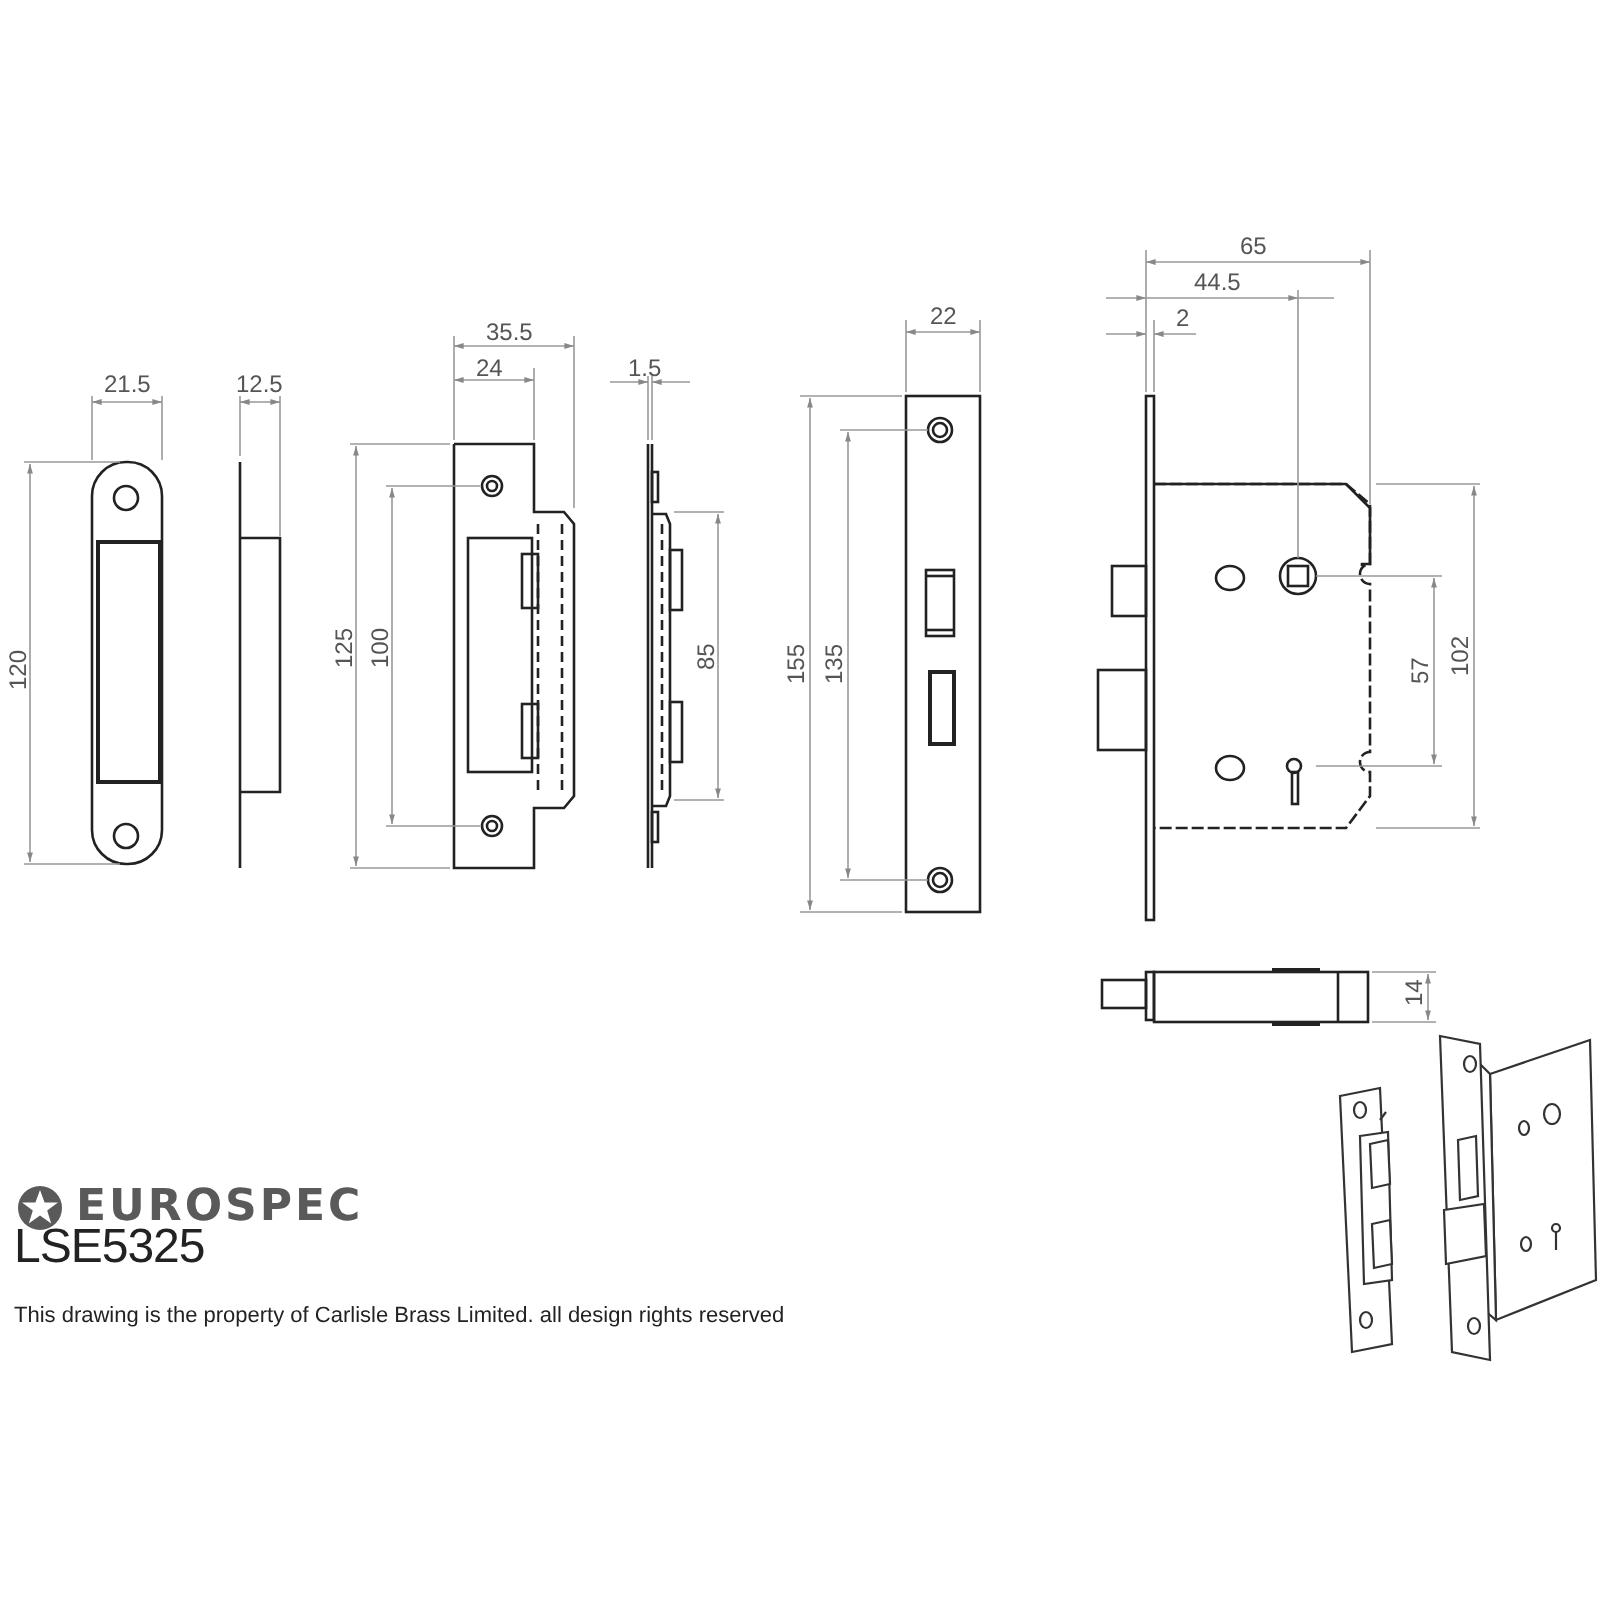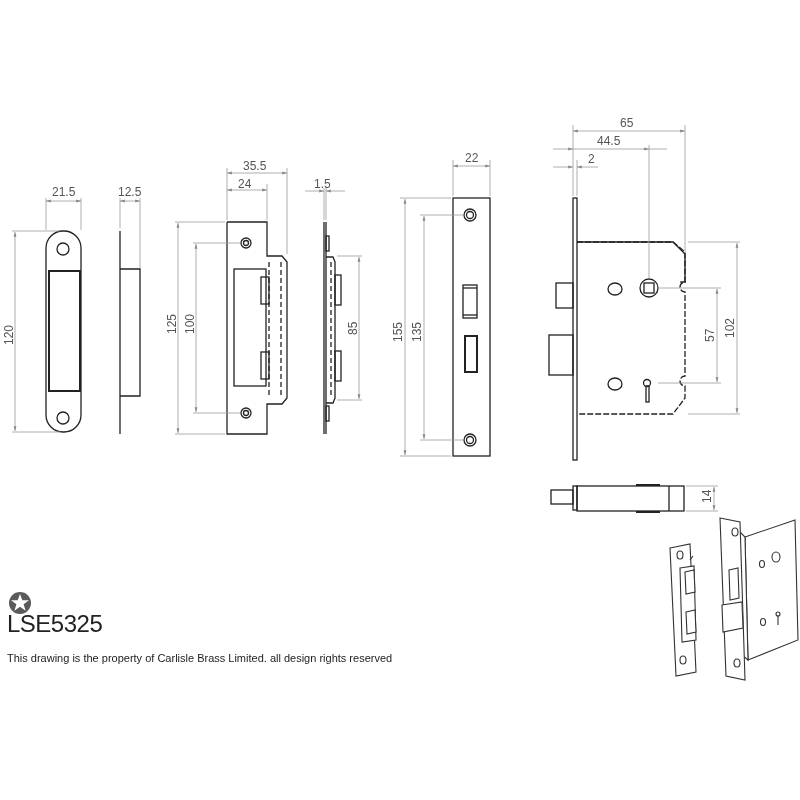--- a/index.html
+++ b/index.html
@@ -202,15 +202,16 @@
     <circle cx="778" cy="614" r="2"></circle>
     <line x1="778" y1="616" x2="778" y2="625"></line>
   </g>
 </svg>
 
 <div class="brand">
   <svg width="24" height="24" viewBox="0 0 24 24" style="position:static">
     <circle cx="12" cy="12" r="11" fill="#5a5a5a"></circle>
     <polygon points="12,3 14.3,9.3 21,9.3 15.6,13.2 17.6,19.8 12,15.8 6.4,19.8 8.4,13.2 3,9.3 9.7,9.3" fill="#fff"></polygon>
   </svg>
+  <span class="brand-name">EUROSPEC</span>
 </div>
 <div class="product-code">LSE5325</div>
 <div class="copyright">This drawing is the property of Carlisle Brass Limited. all design rights reserved</div>
 
 </body></html>

